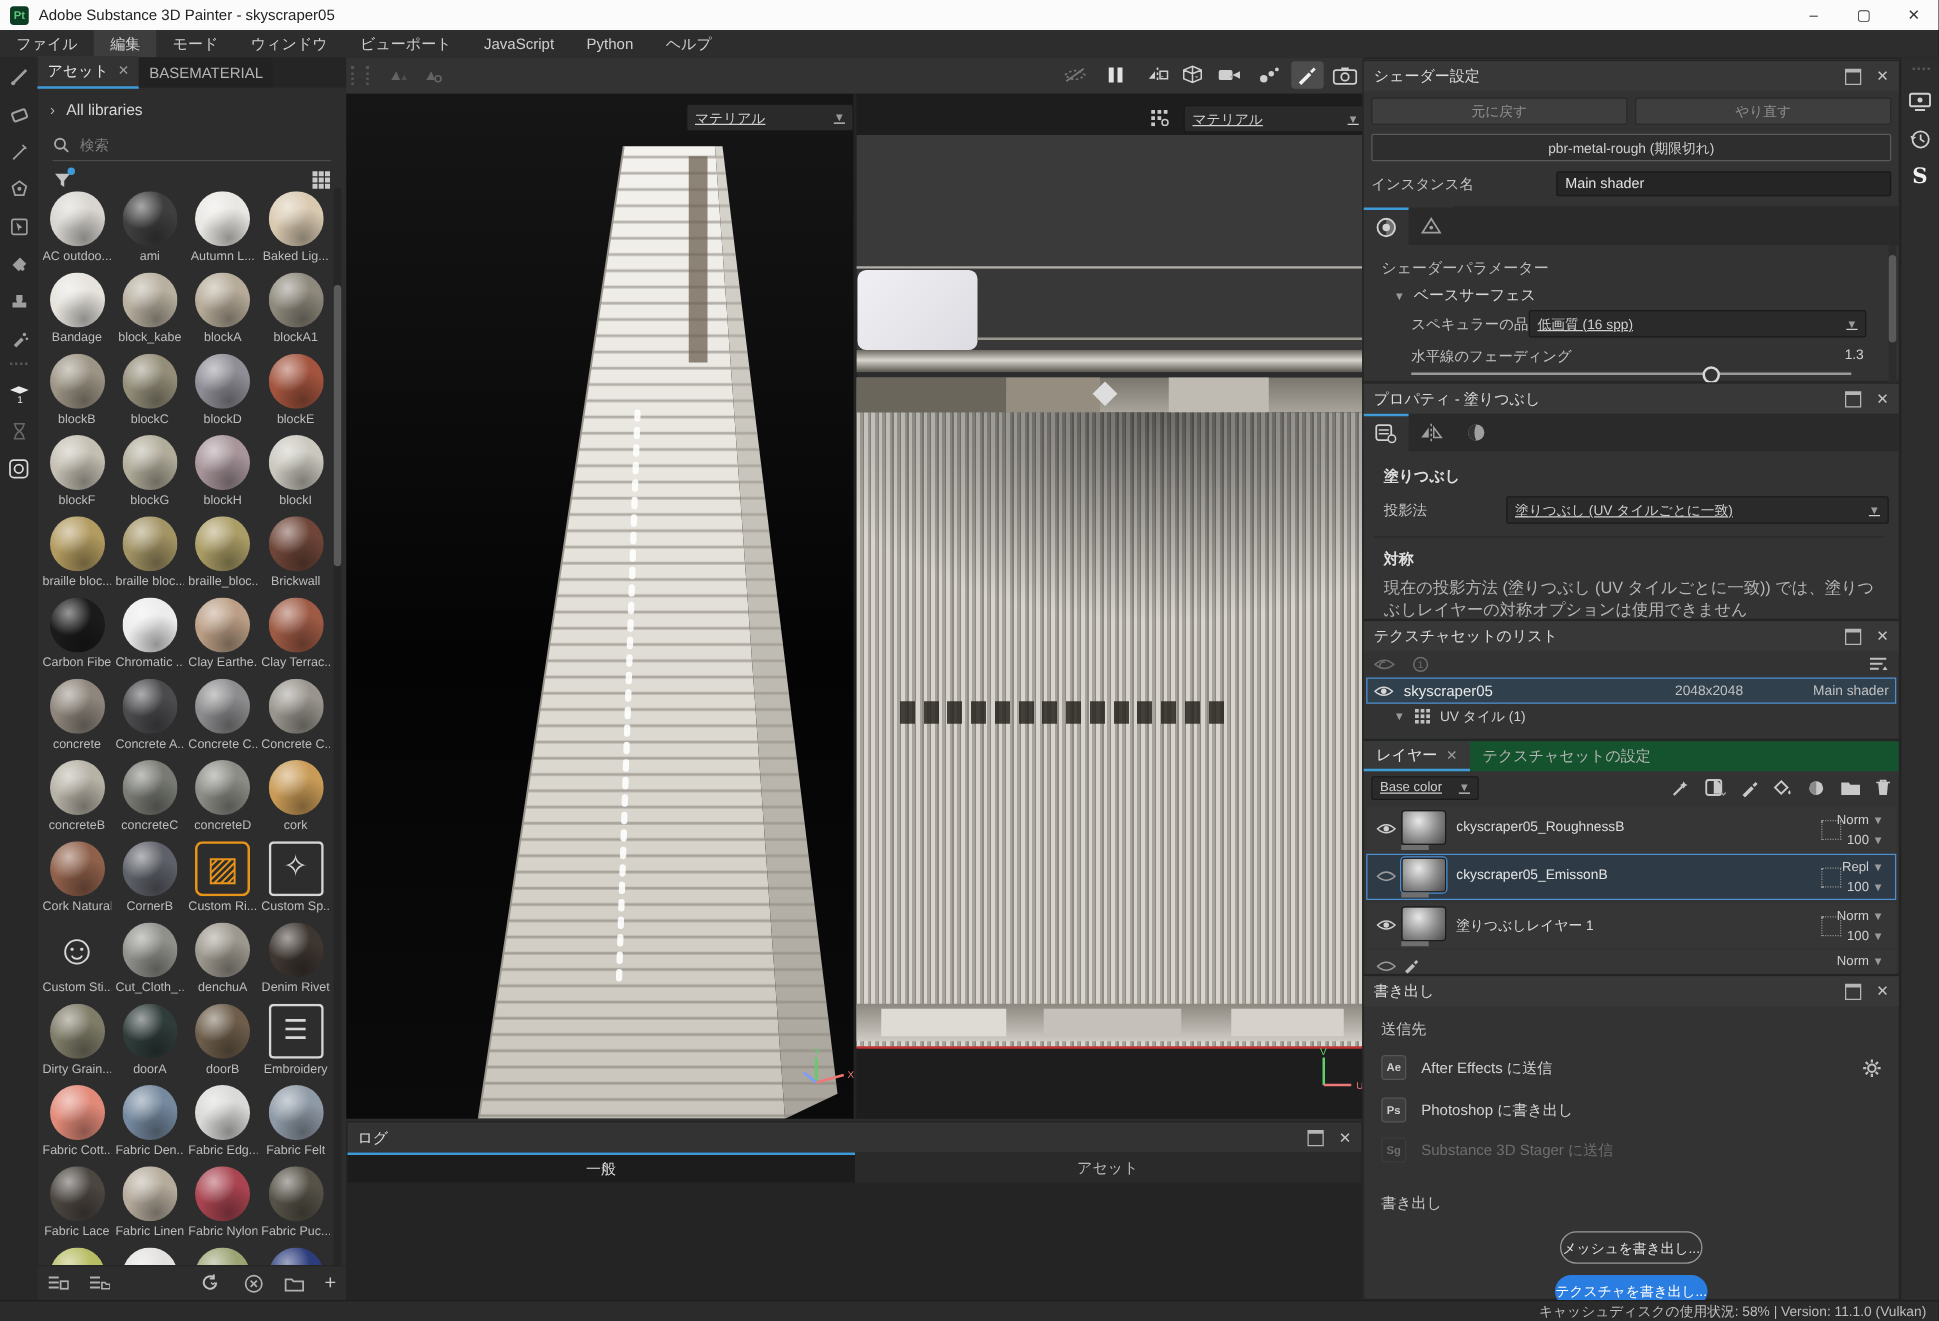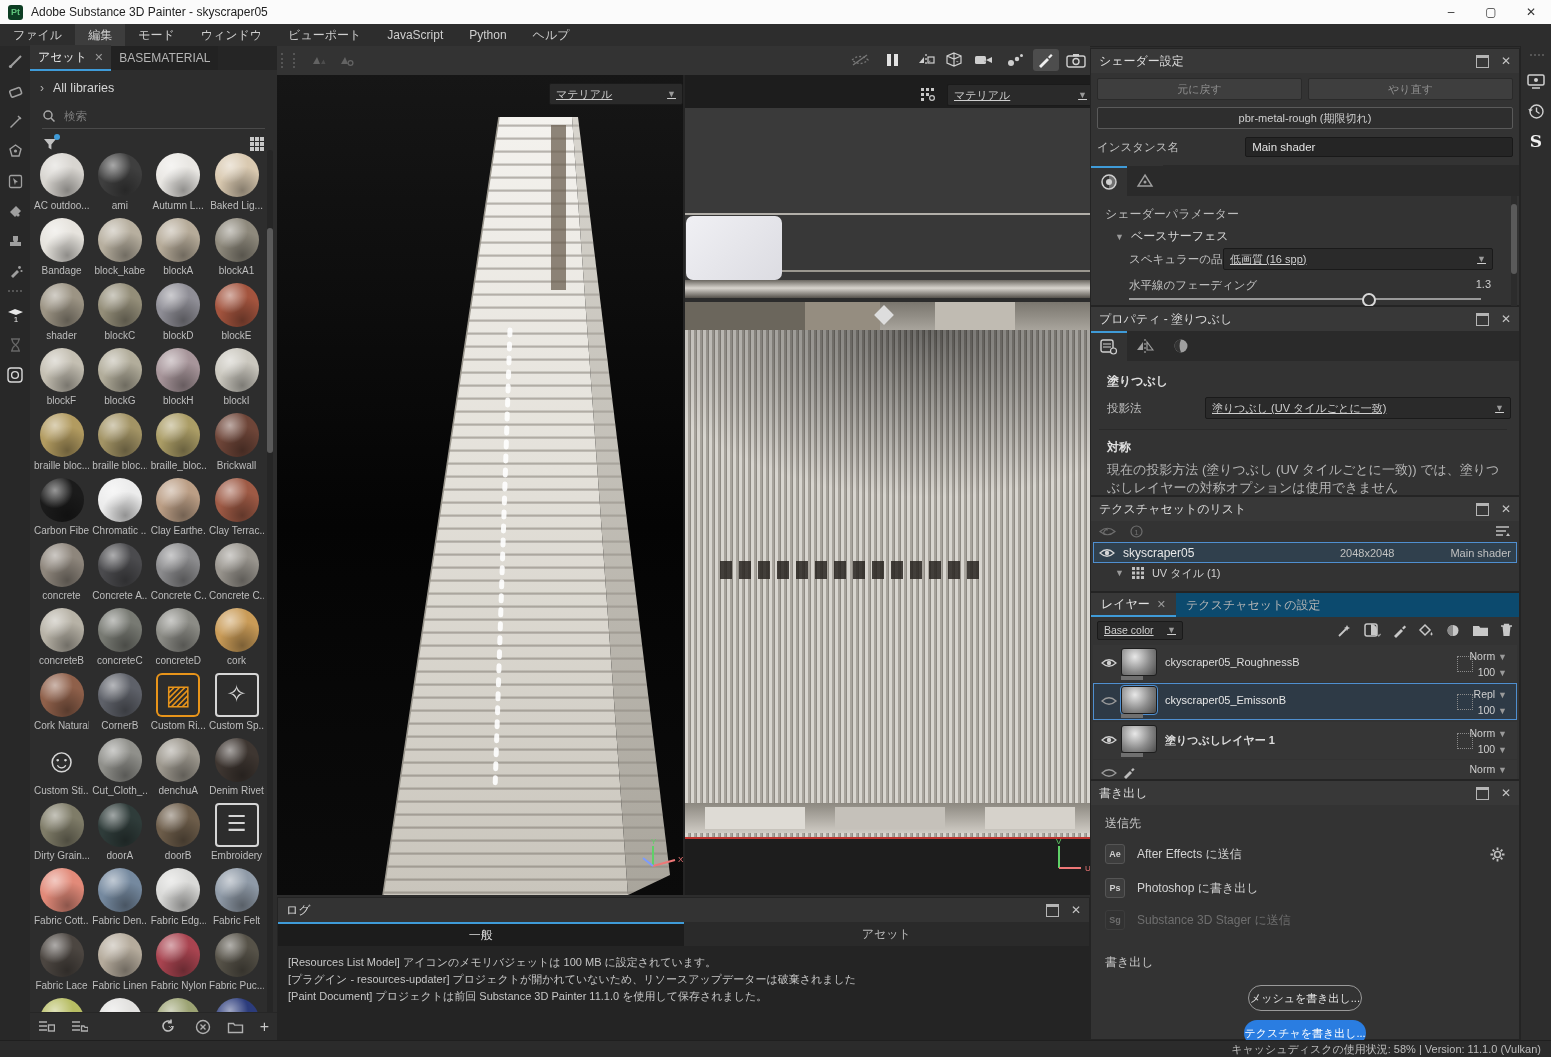--- a/index.html
+++ b/index.html
@@ -268,21 +268,21 @@
           <div class="alabel">blockA</div>
         </div>
       
         <div class="asset">
           <div class="thumb" data-kind="sphere" style="--c: #8e897c;"></div>
           <div class="alabel">blockA1</div>
         </div>
       
         <div class="asset">
           <div class="thumb" data-kind="sphere" style="--c: #9c9484;"></div>
-          <div class="alabel">shader</div>
+          <div class="alabel">blockB</div>
         </div>
       
         <div class="asset">
           <div class="thumb" data-kind="sphere" style="--c: #948e79;"></div>
           <div class="alabel">blockC</div>
         </div>
       
         <div class="asset">
           <div class="thumb" data-kind="sphere" style="--c: #8f8e96;"></div>
           <div class="alabel">blockD</div>
@@ -721,25 +721,20 @@
       <span>ログ</span>
       <span class="sp">
         <span class="floaticon"></span>
         <span class="xicon">✕</span>
       </span>
     </div>
     <div class="flex" style="height:24px;">
       <div style="width:50%;height:22px;line-height:22px;text-align:center;background:#1c1c1c;border-top:2px solid #3f9bd8;color:#dcdcdc;">一般</div>
       <div style="width:50%;height:24px;line-height:24px;text-align:center;background:#2a2a2a;color:#b8b8b8;">アセット</div>
     </div>
-    <div style="padding:8px 10px;background:#242424;height:85px;font-size:11px;color:#c6c6c6;line-height:17px;">
-      <div>[Resources List Model] アイコンのメモリバジェットは 100 MB に設定されています。</div>
-      <div>[プラグイン - resources-updater] プロジェクトが開かれていないため、リソースアップデーターは破棄されました</div>
-      <div>[Paint Document] プロジェクトは前回 Substance 3D Painter 11.1.0 を使用して保存されました。</div>
-    </div>
   </div>
 
   <div class="panel" style="top:48px;height:258px;">
     <div class="phead">
       <span>シェーダー設定</span>
       <span class="sp">
         <span class="floaticon"></span>
         <span class="xicon">✕</span>
       </span>
     </div>
@@ -891,21 +886,21 @@
               <rect x="4.5" y="9" width="3" height="3"></rect>
               <rect x="9" y="9" width="3" height="3"></rect>
             </g>
           </svg>
         </span>
       <span style="color:#d0d0d0;font-size:11px;">UV タイル (1)</span>
     </div>
   </div>
 
   <div class="panel" style="top:592px;height:188px;">
-    <div class="flex" style="height:24px;background:#0c4a6e;">
+    <div class="flex" style="height:24px;background:#14532d;">
       <div class="flex" style="height:22px;padding:0 10px;background:#383838;border-bottom:2px solid #3f9bd8;gap:7px;color:#e2e2e2;">
         <span>レイヤー</span>
         <span style="color:#9a9a9a;font-size:11px;">✕</span>
       </div>
       <div class="flex" style="height:24px;padding:0 10px;color:#b5b5b5;">テクスチャセットの設定</div>
     </div>
     <div class="flex" style="height:26px;padding:0 6px;">
       <div class="dropdown" style="width:72px;height:17px;">
         <span style="font-size:10.5px;">Base color</span>
           <span class="chev">▼</span>
@@ -985,21 +980,21 @@
     </div>
     <div class="layerrow" style="top:129px;">
       <span class="abs" style="left:8px;top:13px;">
           <svg width="16" height="10">
             <path d="M1 5 Q8 -1.5 15 5 Q8 11.5 1 5Z" fill="none" stroke="#cfcfcf" stroke-width="1.2"></path>
             <circle cx="8" cy="5" r="2.2" fill="#cfcfcf"></circle>
           </svg>
         </span>
       <span class="lthumb"></span>
         <span class="lbar"></span>
-      <span class="abs" style="left:72px;top:11px;font-size:11px;color:#dcdcdc;font-weight:bold;">塗りつぶしレイヤー 1</span>
+      <span class="abs" style="left:72px;top:11px;font-size:11px;color:#dcdcdc;">塗りつぶしレイヤー 1</span>
       <span class="ldots"></span>
       <span class="blendtxt" style="top:5px;"><span>Norm</span> <span class="chev">▼</span></span>
       <span class="blendtxt" style="top:21px;"><span>100</span> <span class="chev">▼</span></span>
     </div>
     <div class="layerrow" style="top:167px;height:19px;overflow:hidden;">
       <span class="abs" style="left:8px;top:8px;">
           <svg width="16" height="10">
             <path d="M1 5 Q8 -1.5 15 5 Q8 11.5 1 5Z" fill="none" stroke="#9a9a9a" stroke-width="1.2"></path>
           </svg>
         </span>

